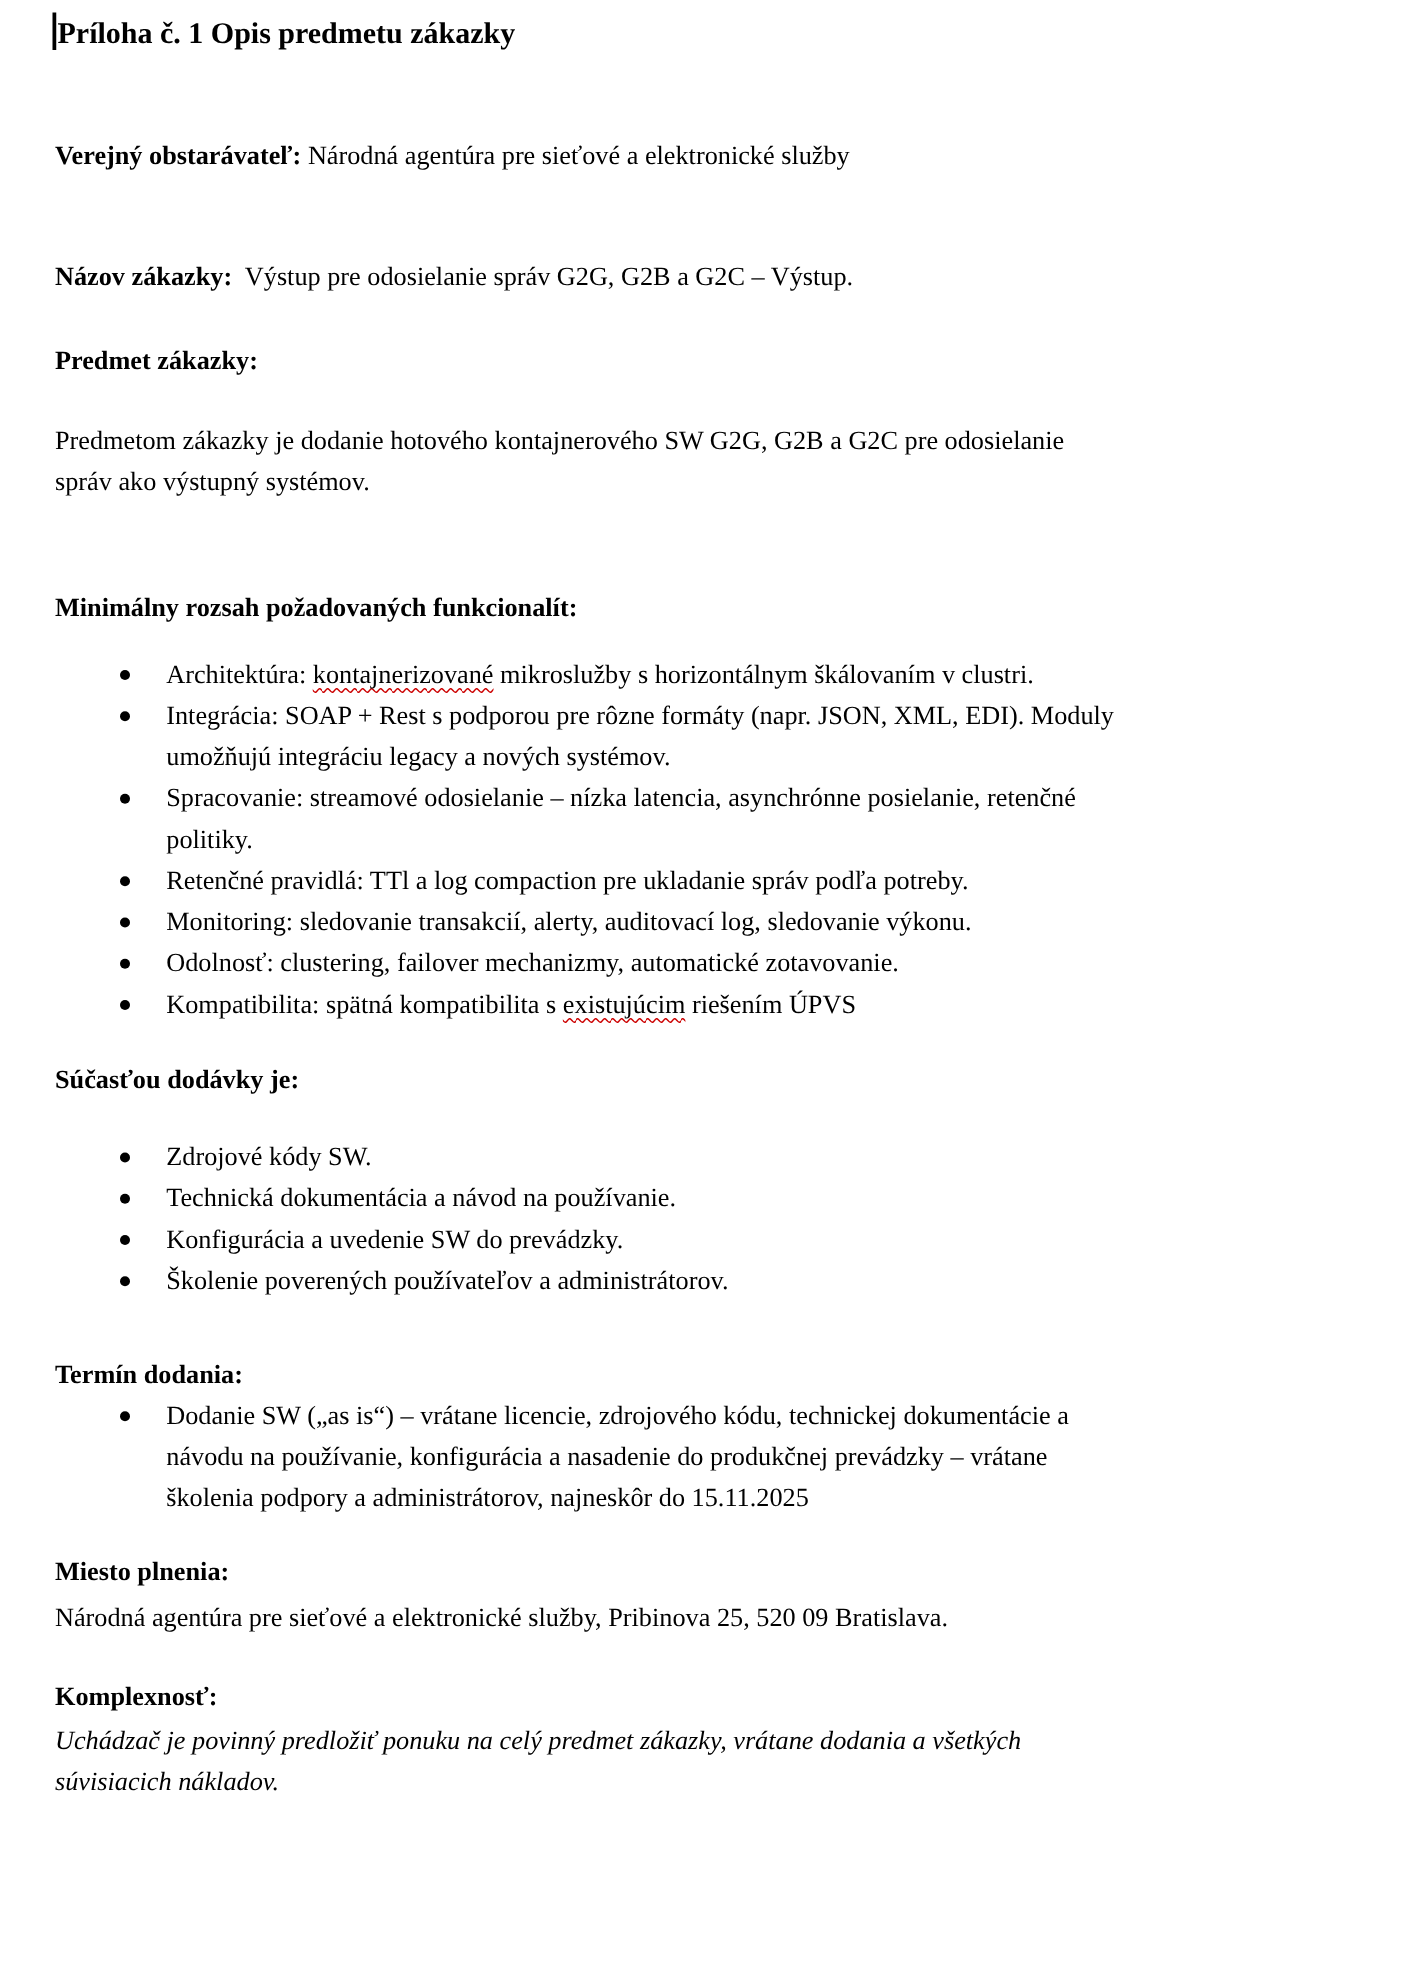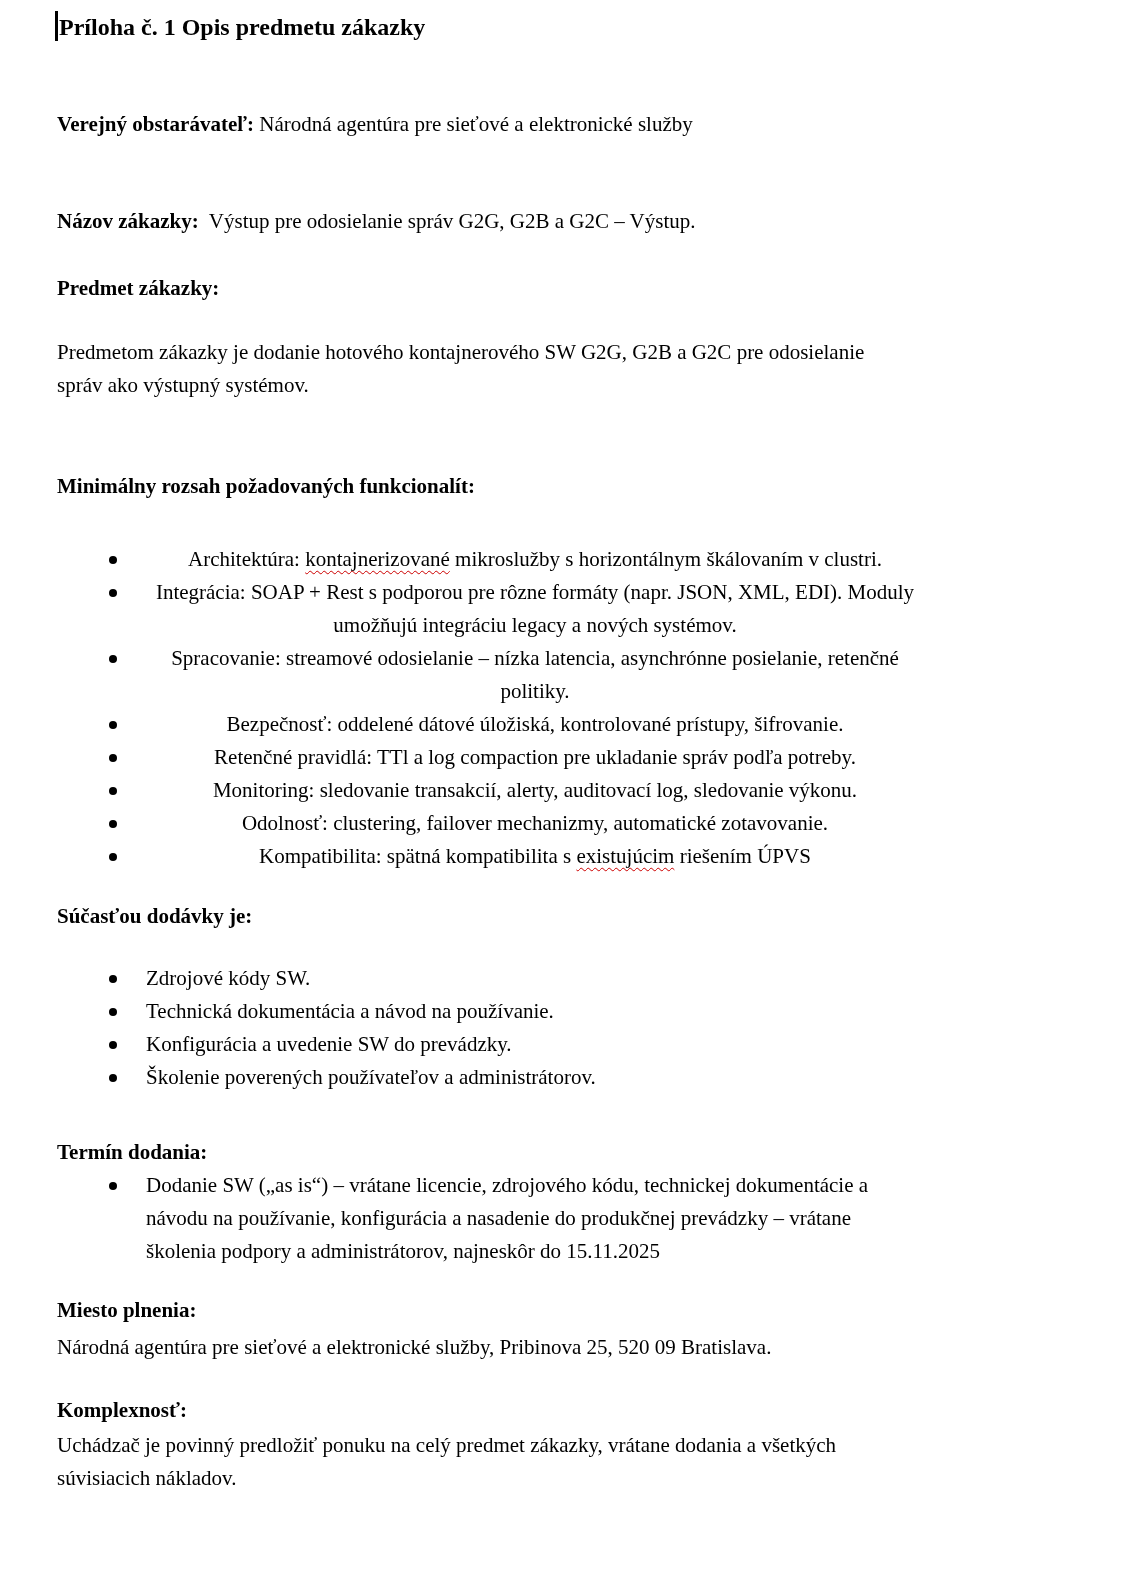--- a/index.html
+++ b/index.html
@@ -4,21 +4,21 @@
 <style>
   :root { --sq: #cc0000; --ink: #000000; --paper: #ffffff; }
   * { margin: 0; padding: 0; box-sizing: border-box; }
   html, body { background: var(--paper); }
   body { font-family: "Liberation Serif", "DejaVu Serif", serif; color: var(--ink); }
   .page {
     position: relative;
     width: 1014px;
     height: 1587px;
     background: var(--paper);
-    padding: 10px 90px 0 57px;
+    padding: 10px 90px 0 44px;
     overflow: hidden;
   }
   .line { white-space: pre; font-size: 21px; line-height: 33px; }
   .b { font-weight: bold; }
   .title-line { font-size: 24px; line-height: 34px; font-weight: bold; white-space: pre; }
   .caret {
     display: inline-block;
     width: 3px;
     height: 30px;
     background: #000;
@@ -46,29 +46,29 @@
     text-decoration-color: var(--sq);
     text-decoration-thickness: 1px;
     text-underline-offset: 4px;
   }
   
   .m-verejny   { margin-top: 64px; }
   .m-nazov     { margin-top: 64px; }
   .m-predmet-h { margin-top: 34px; }
   .m-predmet-p { margin-top: 31px; }
   .m-funkc-h   { margin-top: 68px; }
-  .m-funkc-l   { margin-top: 40px; text-align: center; }
+  .m-funkc-l   { margin-top: 20px; }
   .m-sucast-h  { margin-top: 27px; }
   .m-sucast-l  { margin-top: 29px; }
   .m-termin-h  { margin-top: 42px; }
   .m-termin-l  { }
   .m-miesto-h  { margin-top: 26px; }
   .m-miesto-p  { margin-top: 4px; }
   .m-komplex-h { margin-top: 30px; }
-  .m-komplex-p { margin-top: 2px; }
+  .m-komplex-p { margin-top: 2px; font-style: italic; }
 </style>
 </head>
 <body>
 
 <div class="page">
 
   <div class="title-line"><span class="caret"></span><span>Príloha č. 1 Opis predmetu zákazky</span></div>
 
   <div class="line m-verejny"><span class="b">Verejný obstarávateľ:</span><span> Národná agentúra pre sieťové a elektronické služby</span></div>
 
@@ -90,24 +90,20 @@
     </div>
     <div class="li">
       <span class="dot"></span>
       <span class="txt">Integrácia: SOAP + Rest s podporou pre rôzne formáty (napr. JSON, XML, EDI). Moduly</span>
       <span class="txt">umožňujú integráciu legacy a nových systémov.</span>
     </div>
     <div class="li">
       <span class="dot"></span>
       <span class="txt">Spracovanie: streamové odosielanie – nízka latencia, asynchrónne posielanie, retenčné</span>
       <span class="txt">politiky.</span>
-    </div>
-    <div class="li">
-      <span class="dot"></span>
-      <span class="txt">Bezpečnosť: oddelené dátové úložiská, kontrolované prístupy, šifrovanie.</span>
     </div>
     <div class="li">
       <span class="dot"></span>
       <span class="txt">Retenčné pravidlá: TTl a log compaction pre ukladanie správ podľa potreby.</span>
     </div>
     <div class="li">
       <span class="dot"></span>
       <span class="txt">Monitoring: sledovanie transakcií, alerty, auditovací log, sledovanie výkonu.</span>
     </div>
     <div class="li">

